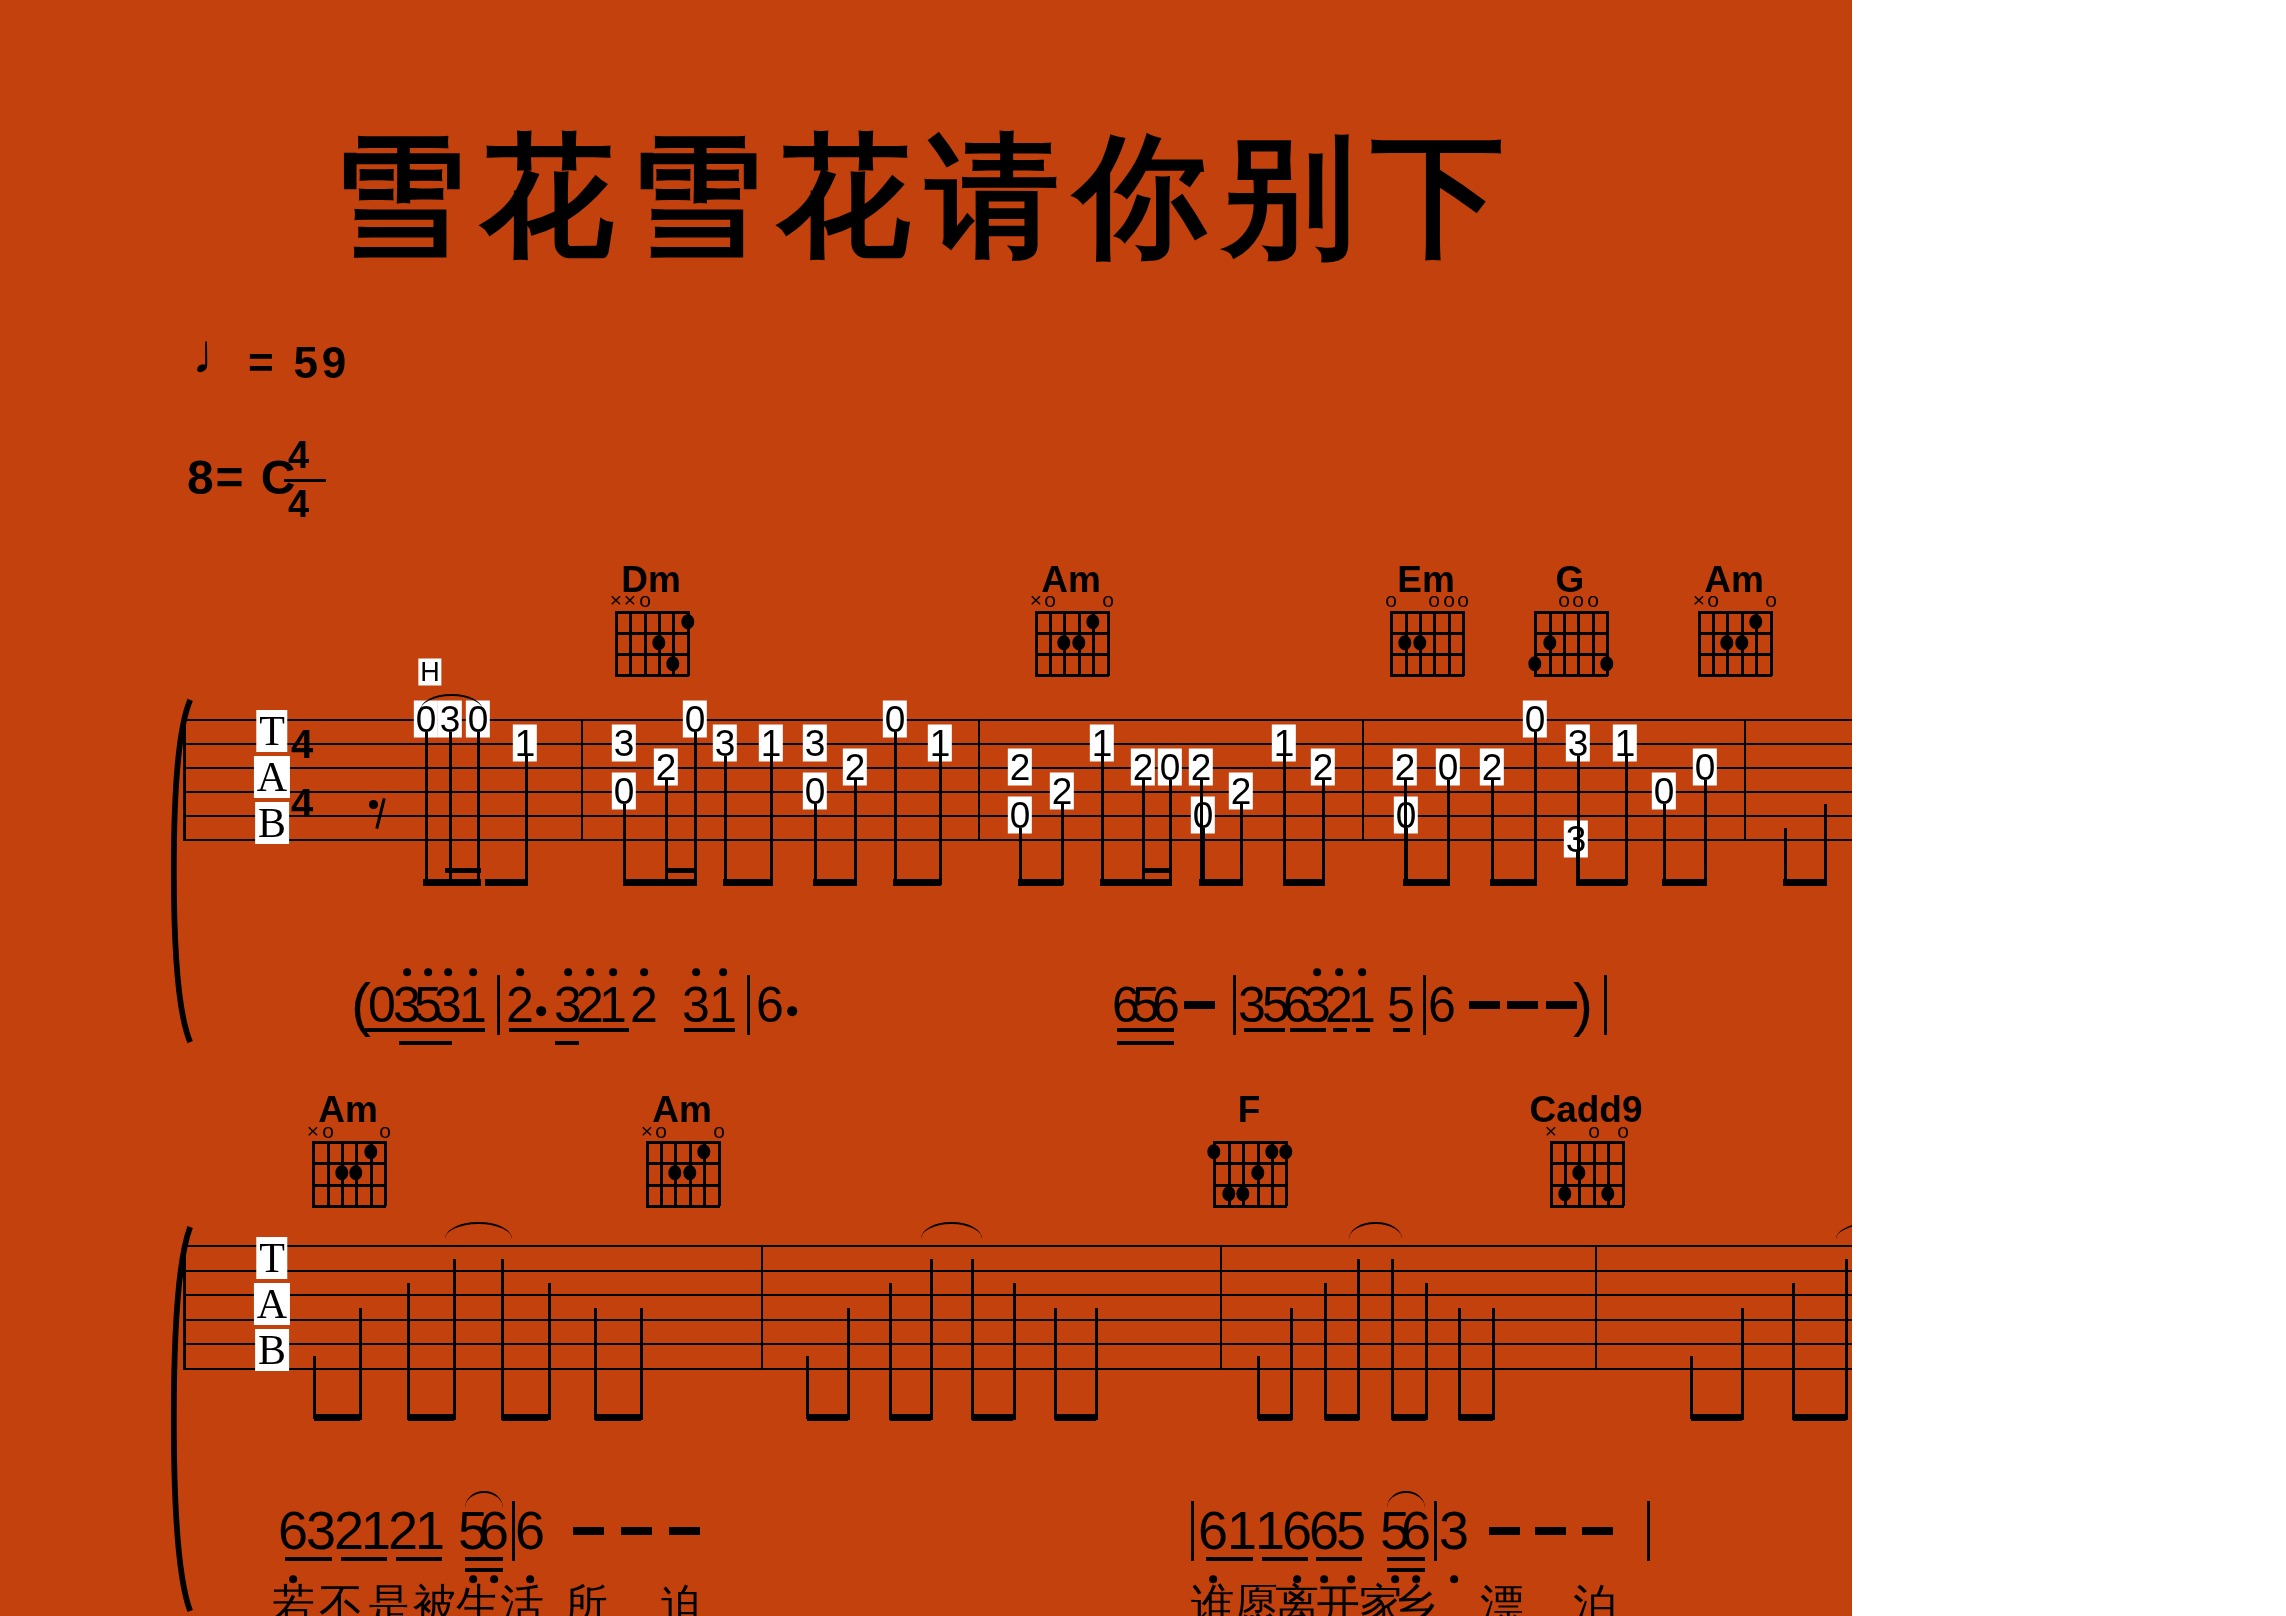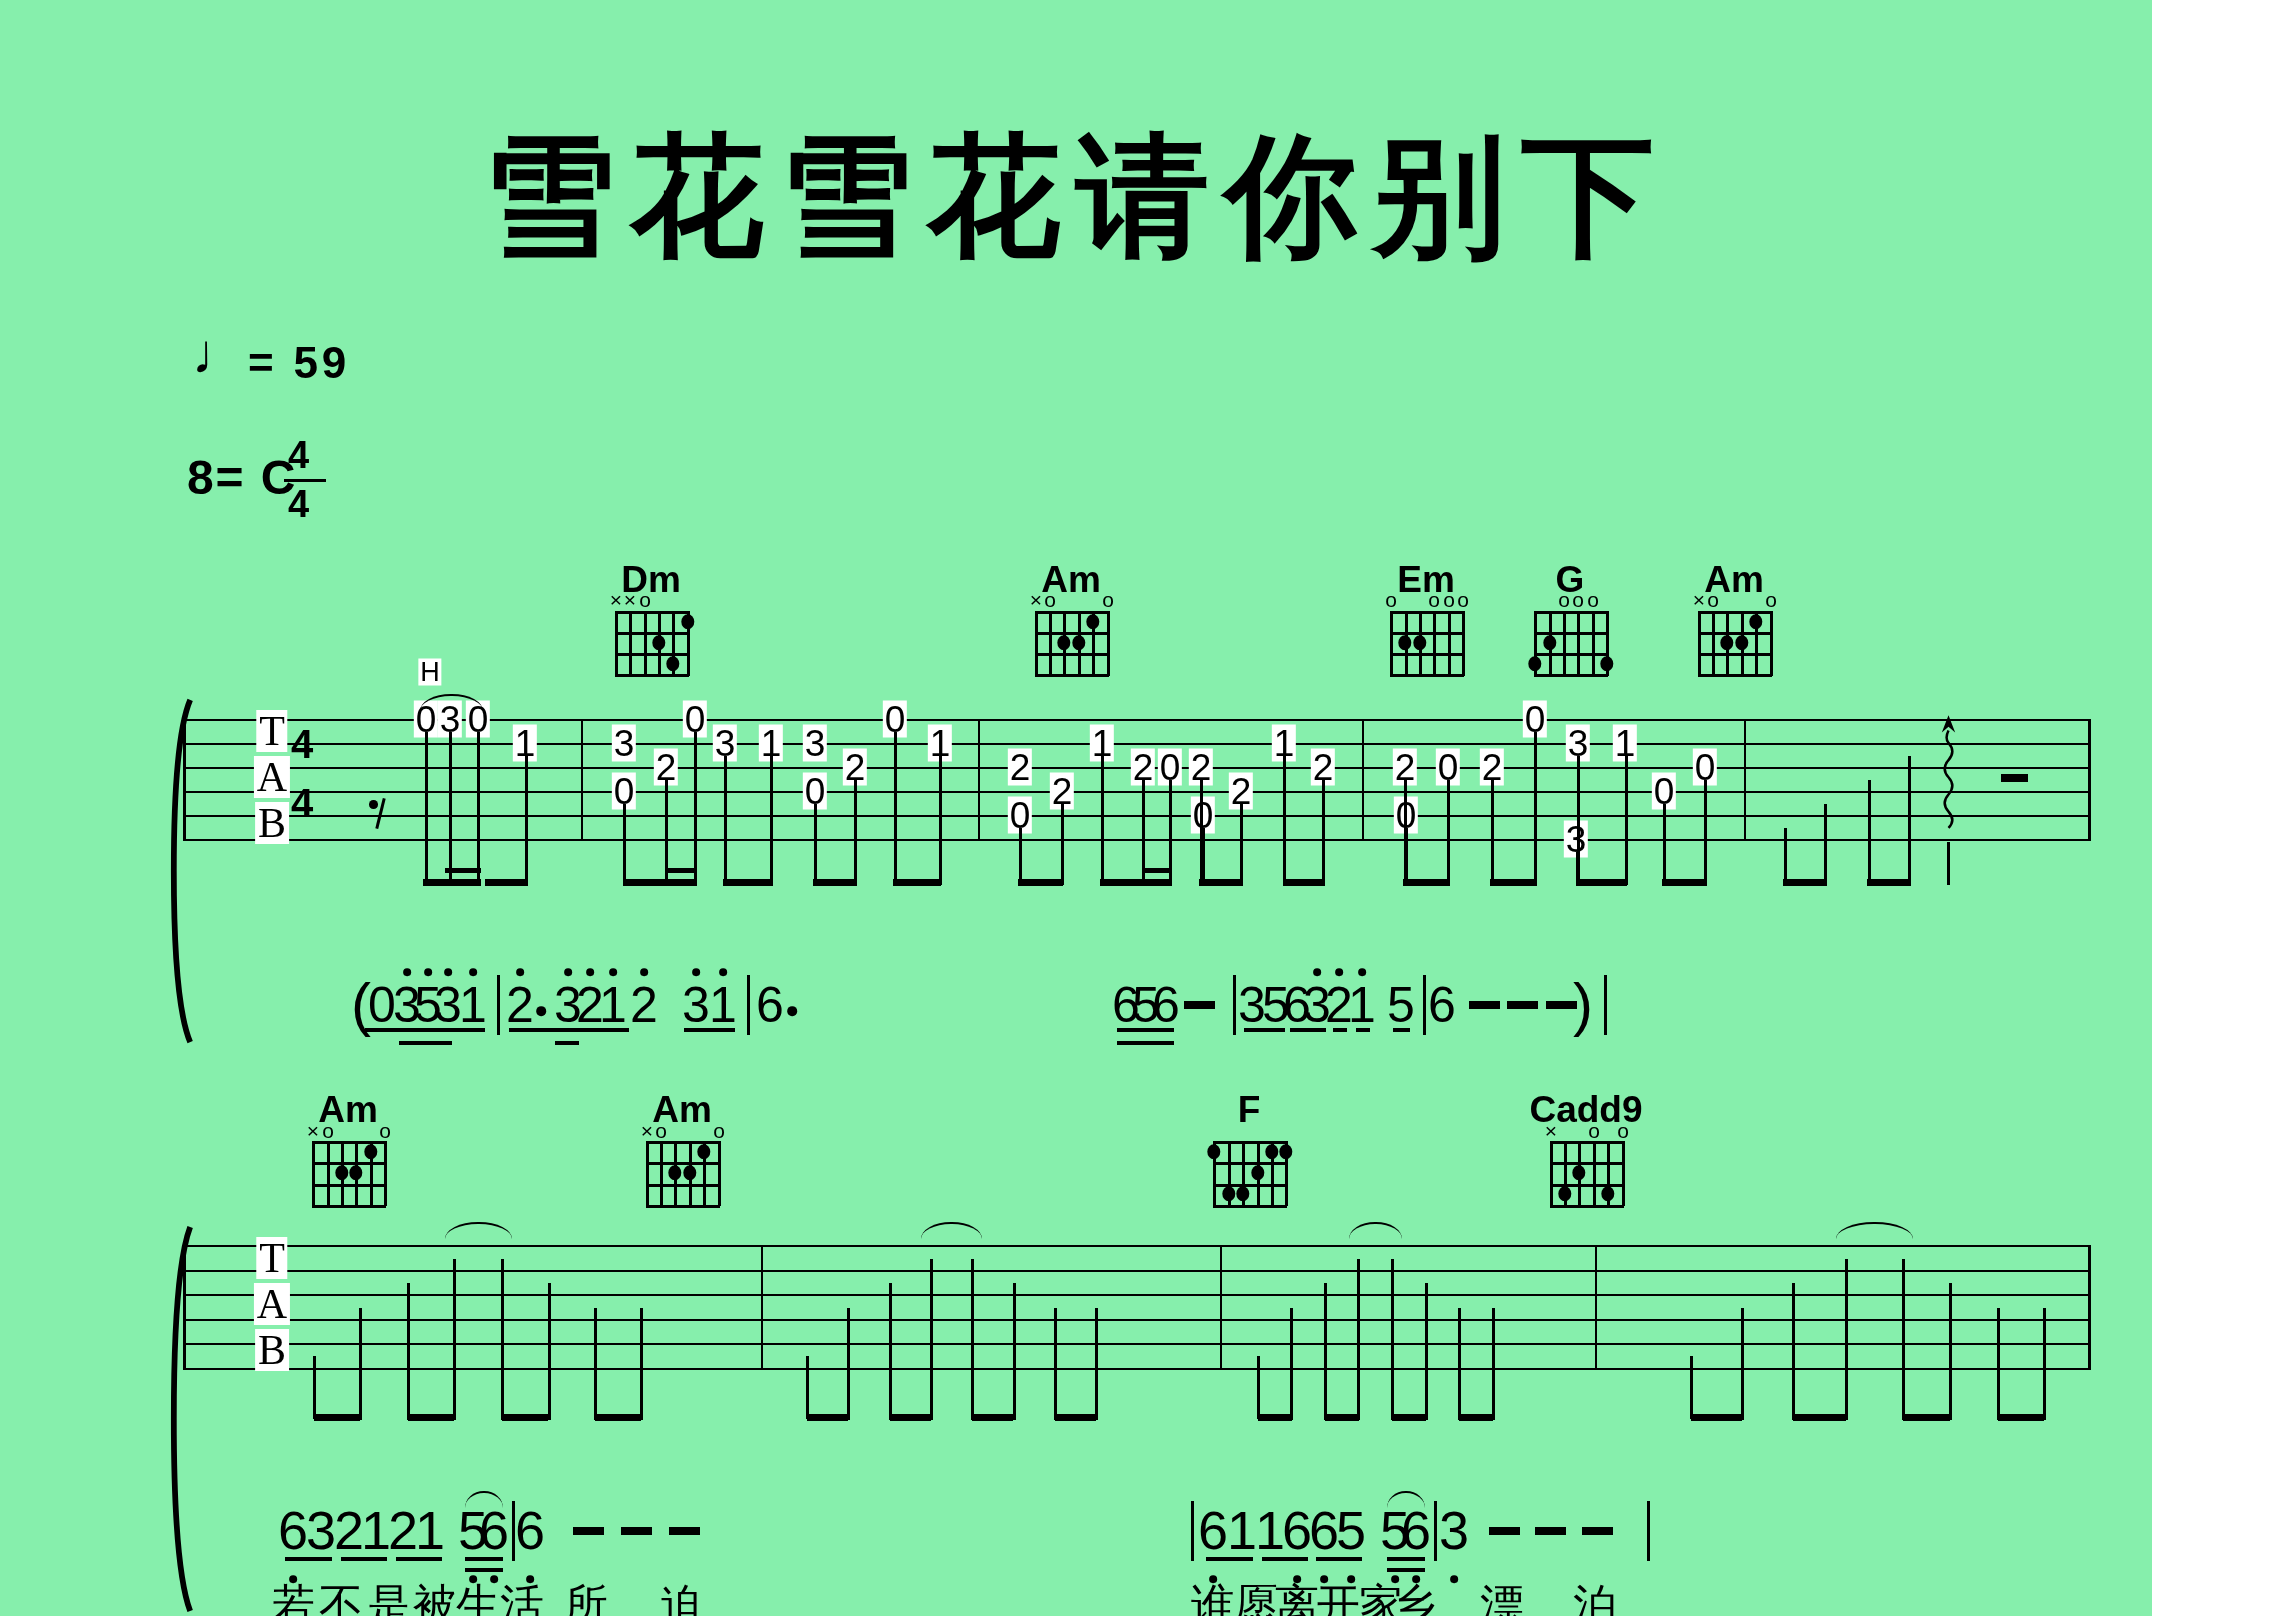--- a/index.html
+++ b/index.html
@@ -1,16 +1,16 @@
 <!DOCTYPE html>
 <html><head>
 <meta charset="utf-8">
 <style>
   html,body{margin:0;padding:0;background:#fff;}
-  #canvas{position:relative;width:2152px;height:1617px;background:#86efac;overflow:hidden;
+  #canvas{position:relative;width:1852px;height:1617px;background:#c2410c;overflow:hidden;
           font-family:"Liberation Sans",sans-serif;color:#000;}
   .abs{position:absolute;}
   .title{left:0;right:0;top:108px;text-align:center;font-size:133px;font-weight:900;
          letter-spacing:15.4px;white-space:nowrap;}
   .subtitle{left:0;right:0;top:271px;text-align:center;font-size:54px;font-weight:700;letter-spacing:3.8px;}
   .tempo-note{left:192px;top:321px;font-size:56px;}
   .tempo-eq{left:248px;top:338px;font-size:44px;font-weight:600;letter-spacing:3.8px;}
   .key-label{left:187px;top:450px;font-size:48px;font-weight:600;letter-spacing:1.9px;}
   .ts-top{left:288px;top:434px;font-size:38px;font-weight:600;}
   .ts-line{left:284px;top:479px;width:42px;height:2.9px;background:#000;}

